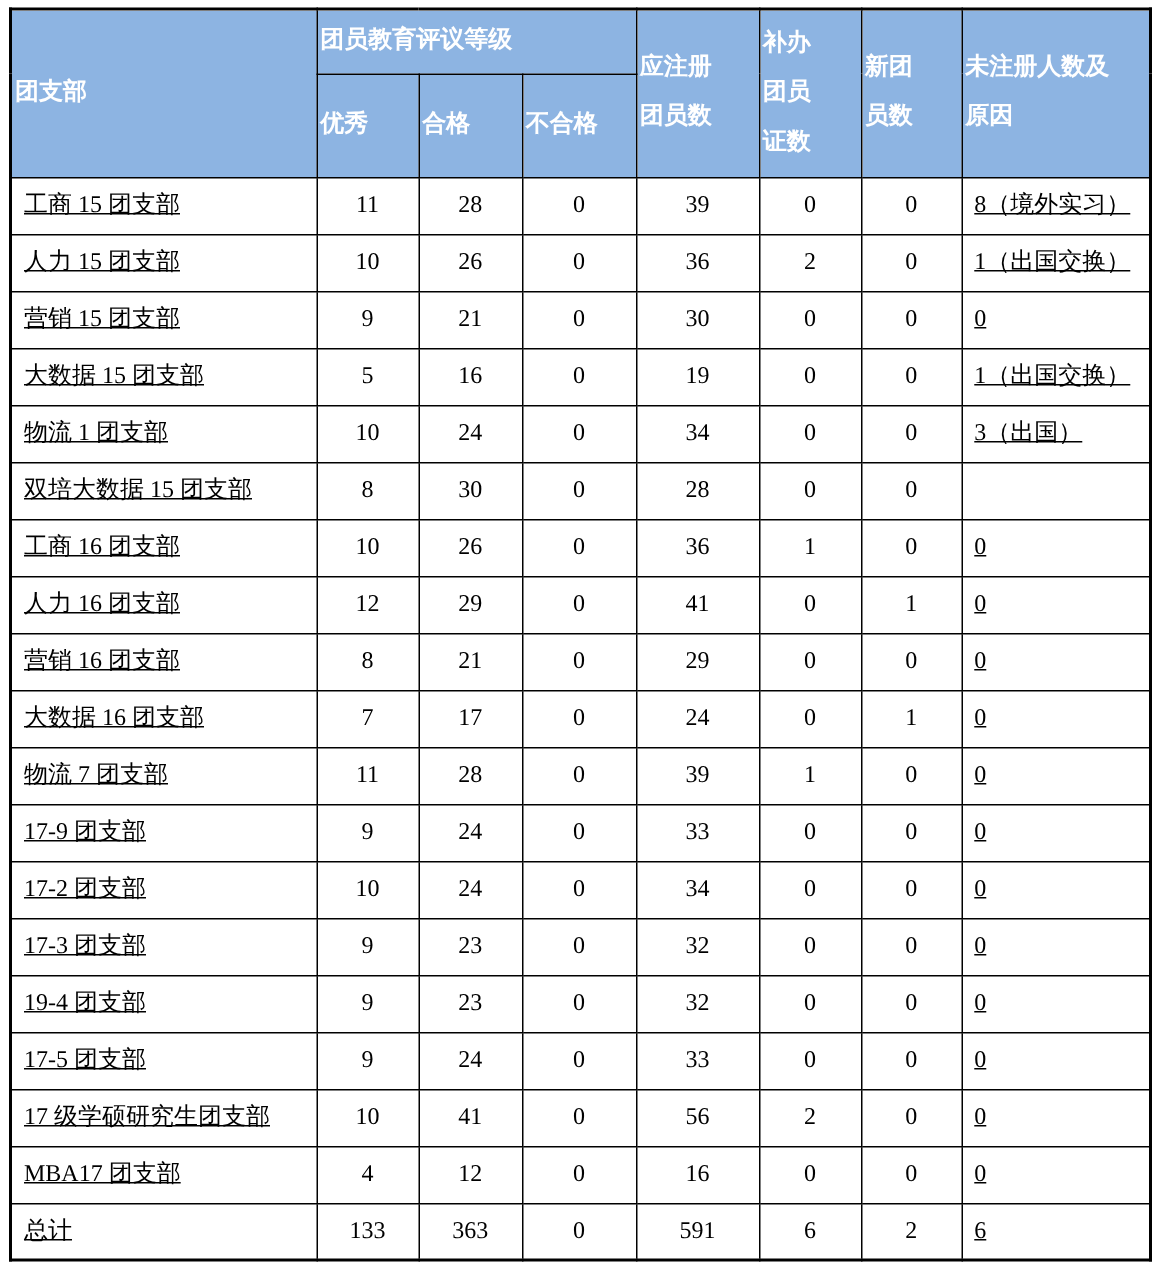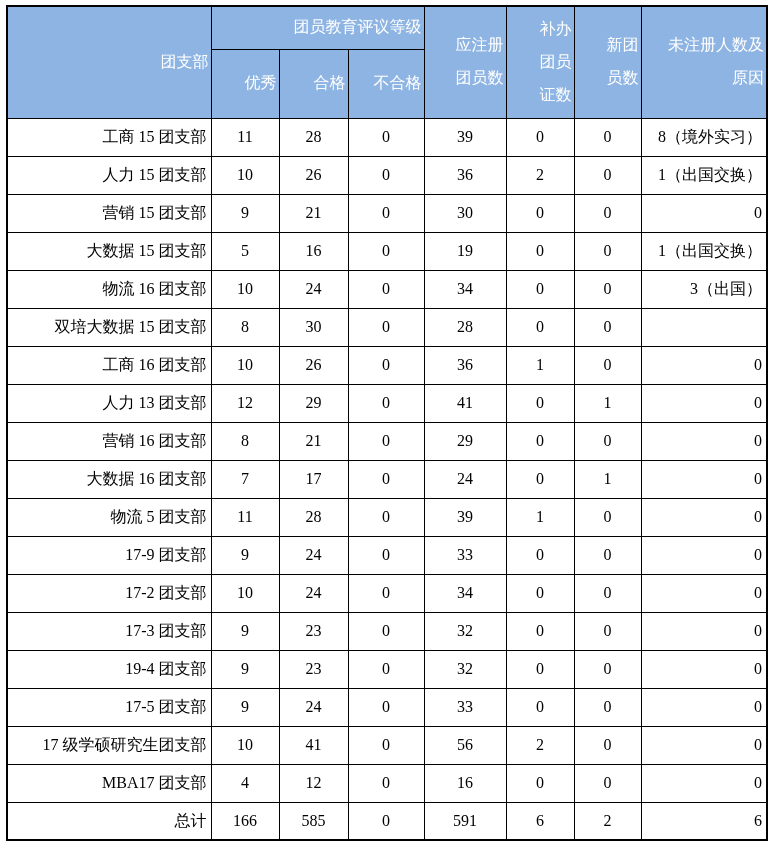--- a/index.html
+++ b/index.html
@@ -29,40 +29,41 @@
     width: 760px;
     border: 2px solid var(--border-color);
   }
   table.report th, table.report td {
     border: 1px solid var(--border-color);
     overflow: hidden;
   }
   thead th {
     background: var(--header-bg);
     color: var(--header-text);
-    font-weight: normal;
-    text-align: right;
+    font-weight: bold;
+    text-align: left;
     vertical-align: middle;
     white-space: pre-line;
     line-height: 2.05;
     font-size: 16px;
     padding: 0 2px;
   }
   tr.hdr-top th { height: 43px; }
   tr.hdr-sub th { height: 69px; }
   tbody tr { height: 38px; }
   tbody td {
     vertical-align: middle;
     font-size: 16px;
     line-height: 1.2;
   }
   td.cell-name, td.cell-reason {
-    text-align: right;
+    text-align: left;
     padding-left: 8px;
     padding-right: 4px;
+    text-decoration: underline;
   }
   td.cell-num {
     text-align: center;
   }
 </style>
 </head>
 <body>
 
 <table class="report">
   <colgroup>
@@ -134,21 +135,21 @@
     <td class="cell-num">5</td>
     <td class="cell-num">16</td>
     <td class="cell-num">0</td>
     <td class="cell-num">19</td>
     <td class="cell-num">0</td>
     <td class="cell-num">0</td>
     <td class="cell-reason">1（出国交换）</td>
   </tr>
 
   <tr>
-    <td class="cell-name">物流 16 团支部</td>
+    <td class="cell-name">物流 1 团支部</td>
     <td class="cell-num">10</td>
     <td class="cell-num">24</td>
     <td class="cell-num">0</td>
     <td class="cell-num">34</td>
     <td class="cell-num">0</td>
     <td class="cell-num">0</td>
     <td class="cell-reason">3（出国）</td>
   </tr>
 
   <tr>
@@ -167,21 +168,21 @@
     <td class="cell-num">10</td>
     <td class="cell-num">26</td>
     <td class="cell-num">0</td>
     <td class="cell-num">36</td>
     <td class="cell-num">1</td>
     <td class="cell-num">0</td>
     <td class="cell-reason">0</td>
   </tr>
 
   <tr>
-    <td class="cell-name">人力 13 团支部</td>
+    <td class="cell-name">人力 16 团支部</td>
     <td class="cell-num">12</td>
     <td class="cell-num">29</td>
     <td class="cell-num">0</td>
     <td class="cell-num">41</td>
     <td class="cell-num">0</td>
     <td class="cell-num">1</td>
     <td class="cell-reason">0</td>
   </tr>
 
   <tr>
@@ -200,21 +201,21 @@
     <td class="cell-num">7</td>
     <td class="cell-num">17</td>
     <td class="cell-num">0</td>
     <td class="cell-num">24</td>
     <td class="cell-num">0</td>
     <td class="cell-num">1</td>
     <td class="cell-reason">0</td>
   </tr>
 
   <tr>
-    <td class="cell-name">物流 5 团支部</td>
+    <td class="cell-name">物流 7 团支部</td>
     <td class="cell-num">11</td>
     <td class="cell-num">28</td>
     <td class="cell-num">0</td>
     <td class="cell-num">39</td>
     <td class="cell-num">1</td>
     <td class="cell-num">0</td>
     <td class="cell-reason">0</td>
   </tr>
 
   <tr>
@@ -289,22 +290,22 @@
     <td class="cell-num">12</td>
     <td class="cell-num">0</td>
     <td class="cell-num">16</td>
     <td class="cell-num">0</td>
     <td class="cell-num">0</td>
     <td class="cell-reason">0</td>
   </tr>
 
   <tr>
     <td class="cell-name">总计</td>
-    <td class="cell-num">166</td>
-    <td class="cell-num">585</td>
+    <td class="cell-num">133</td>
+    <td class="cell-num">363</td>
     <td class="cell-num">0</td>
     <td class="cell-num">591</td>
     <td class="cell-num">6</td>
     <td class="cell-num">2</td>
     <td class="cell-reason">6</td>
   </tr>
 </tbody>
 </table>
 
 </body></html>

